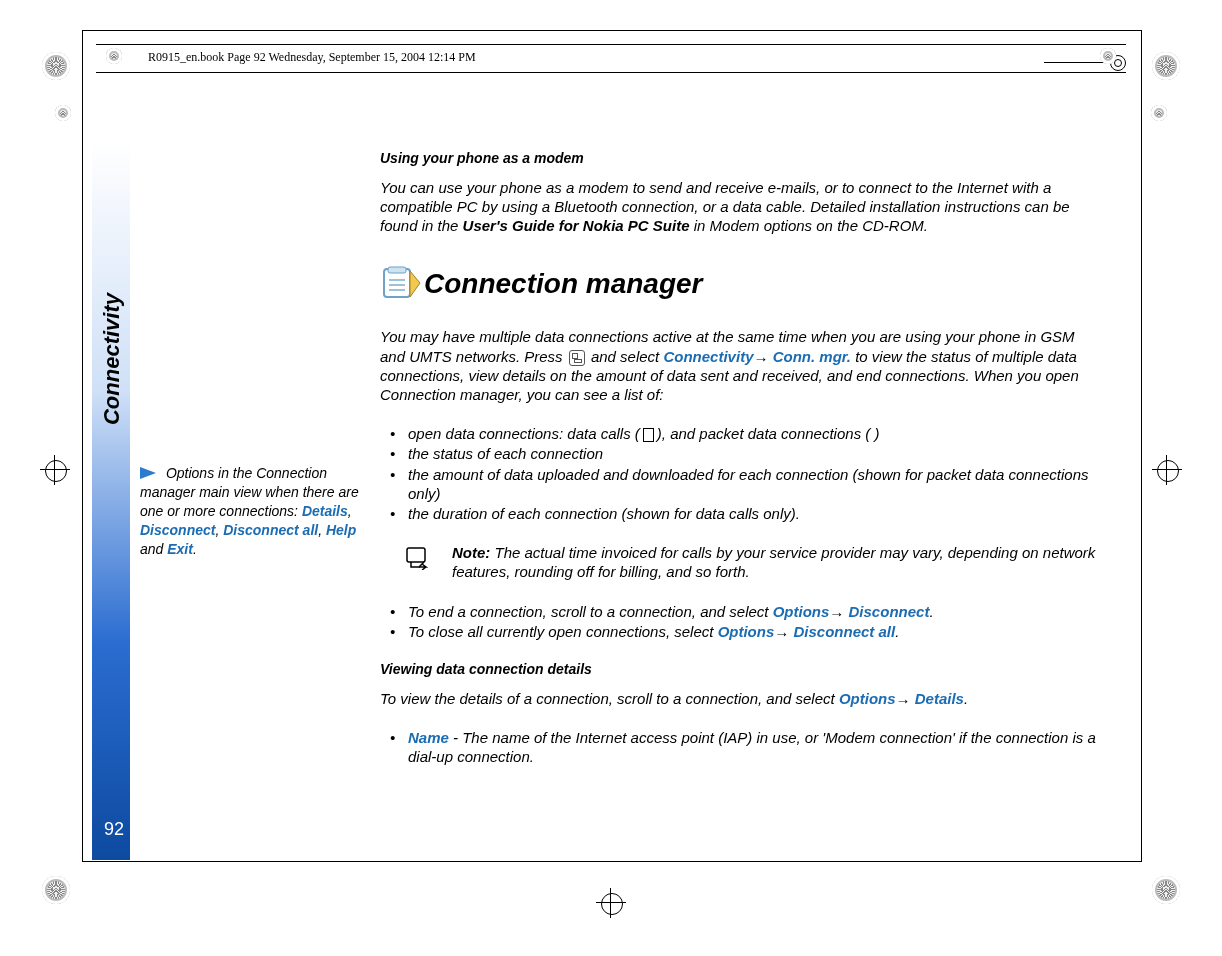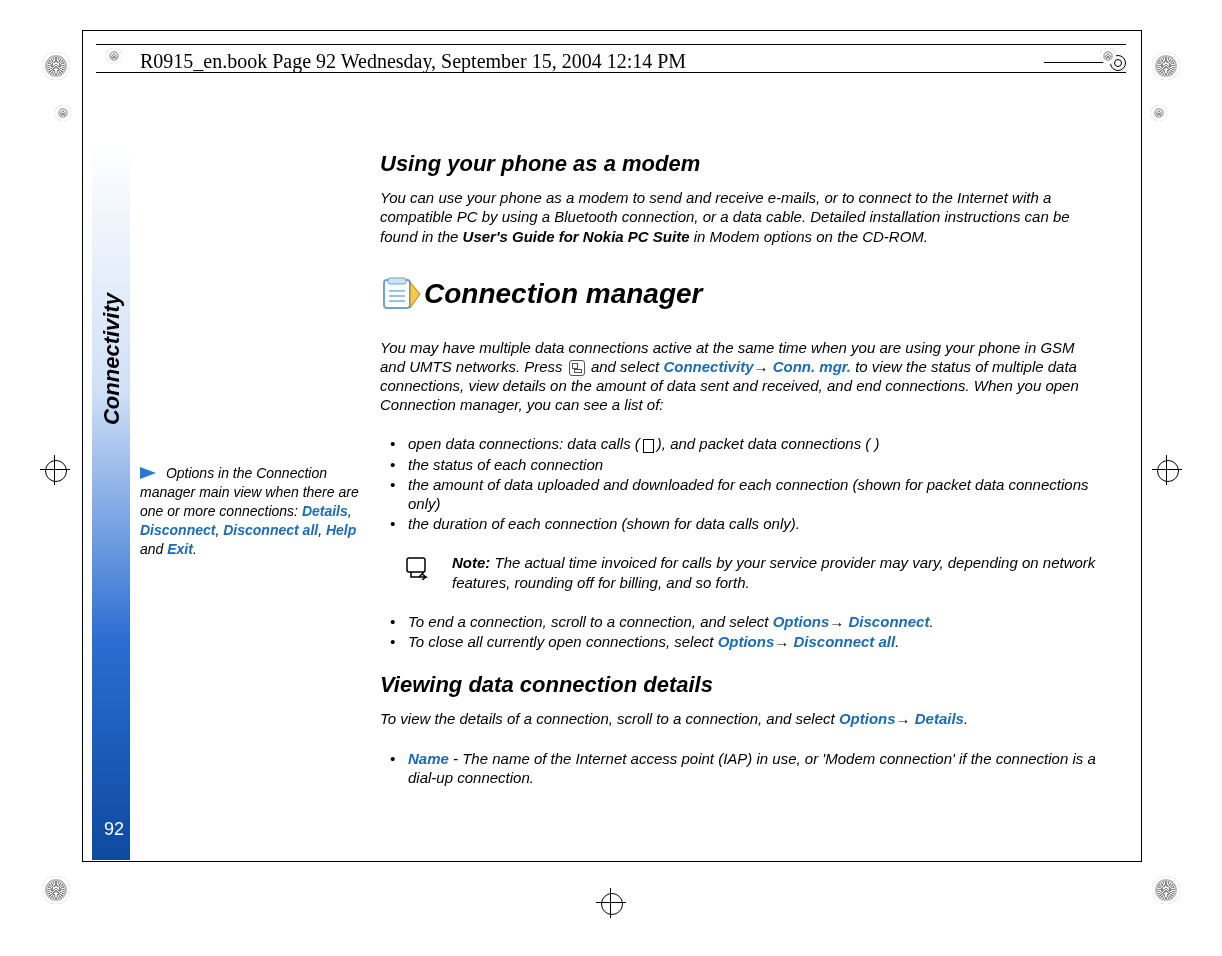--- a/index.html
+++ b/index.html
@@ -81,23 +81,23 @@
   .header-line {
     position:absolute;
     top:72px;
     left:96px;
     width:1030px;
     border-top:1px solid #000;
   }
   .header-text {
     position:absolute;
     top:50px;
-    left:140px;
+    left:148px;
     font-family: "Times New Roman", serif;
-    font-size:20px;
+    font-size:12px;
   }
 
   .side-tab {
     position:absolute;
     top:140px;
     left:92px;
     width:38px;
     height:720px;
     background: linear-gradient(to top, #0d4aa0 0%, #2a6cd0 30%, #cfe0f7 65%, #fff 100%);
     border-top-left-radius:10px;
@@ -132,21 +132,21 @@
     top:150px;
     left:380px;
     width:720px;
     font-size:15px;
     font-style:italic;
     line-height:1.28;
     color:#000;
   }
   .body-col h2 {
     font-family: "Trebuchet MS", sans-serif;
-    font-size:22px;
+    font-size:14px;
     font-weight:bold;
     font-style:italic;
     margin:0 0 10px 0;
   }
   .body-col h1.with-icon {
     font-family: "Trebuchet MS", sans-serif;
     font-size:28px;
     font-weight:bold;
     font-style:italic;
     margin:28px 0 24px 0;

